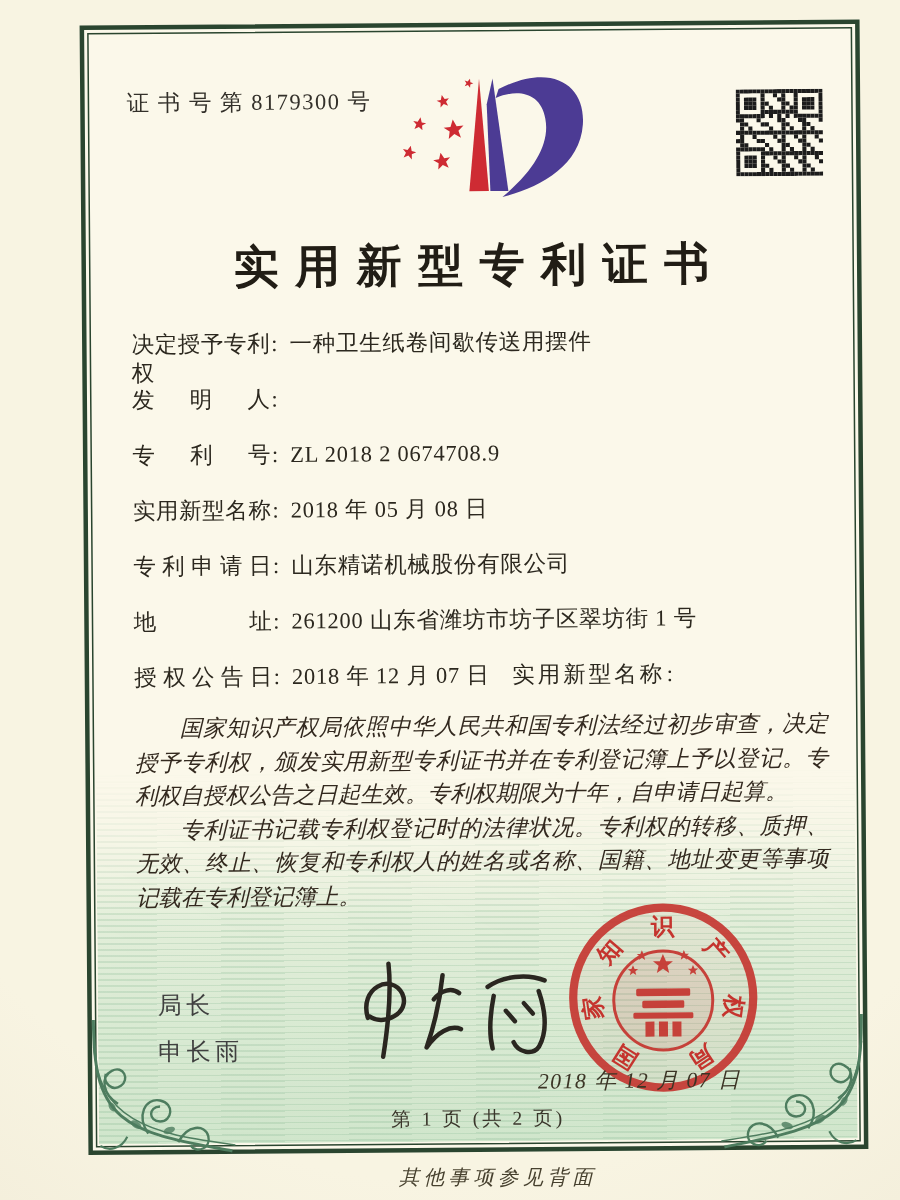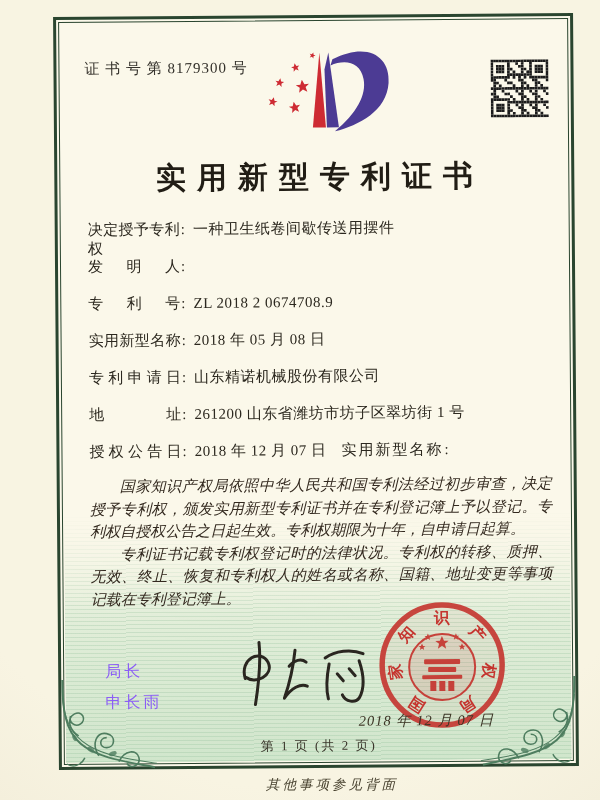--- a/index.html
+++ b/index.html
@@ -39,21 +39,21 @@
   .flabel{width:92px; flex:none; text-align:justify; text-align-last:justify;}
   .fcolon{margin:0 8px 0 1px; flex:none;}
   .fvalue{letter-spacing:.5px; white-space:nowrap;}
   .grant2{position:absolute; left:252px; top:0; display:flex; align-items:baseline;}
   .grant2 .flabel2{letter-spacing:2px;}
   .body-text{
     position:absolute; left:30px; top:456px; width:462px;
     font-size:15px; line-height:22.5px; color:#33291f; text-align:justify; font-style:italic;
   }
   .body-text p{margin:0; text-indent:2em;}
-  .signer{position:absolute; left:44px; top:636px; font-size:16px; line-height:31px; letter-spacing:3px; color:#8b5cf6; font-family:"Liberation Sans","DejaVu Sans",sans-serif;}
+  .signer{position:absolute; left:44px; top:636px; font-size:16px; line-height:31px; letter-spacing:3px; color:#404040; font-family:"Liberation Sans","DejaVu Sans",sans-serif;}
   .sig{position:absolute; left:168px; top:618px; width:150px; height:80px;}
   .seal{position:absolute; left:315px; top:582px; width:132px; height:132px;}
   .seal-date{position:absolute; left:297px; top:694px; font-size:14.5px; letter-spacing:1px; color:#3b3425; font-style:italic;}
   .page-num{position:absolute; bottom:10px; left:0; width:100%; text-align:center; font-size:13px; letter-spacing:2px; color:#3a362b;}
   .back-note{position:absolute; top:776px; left:12px; width:100%; text-align:center; font-size:13.5px; letter-spacing:3px; color:#47412f; font-style:italic;margin-left:20px;}
   .orn{position:absolute; width:106px; height:96px; bottom:-7px;}
   .orn-l{left:-7px;}
   .orn-r{right:-7px; transform:scaleX(-1);}
 </style>
 </head>

